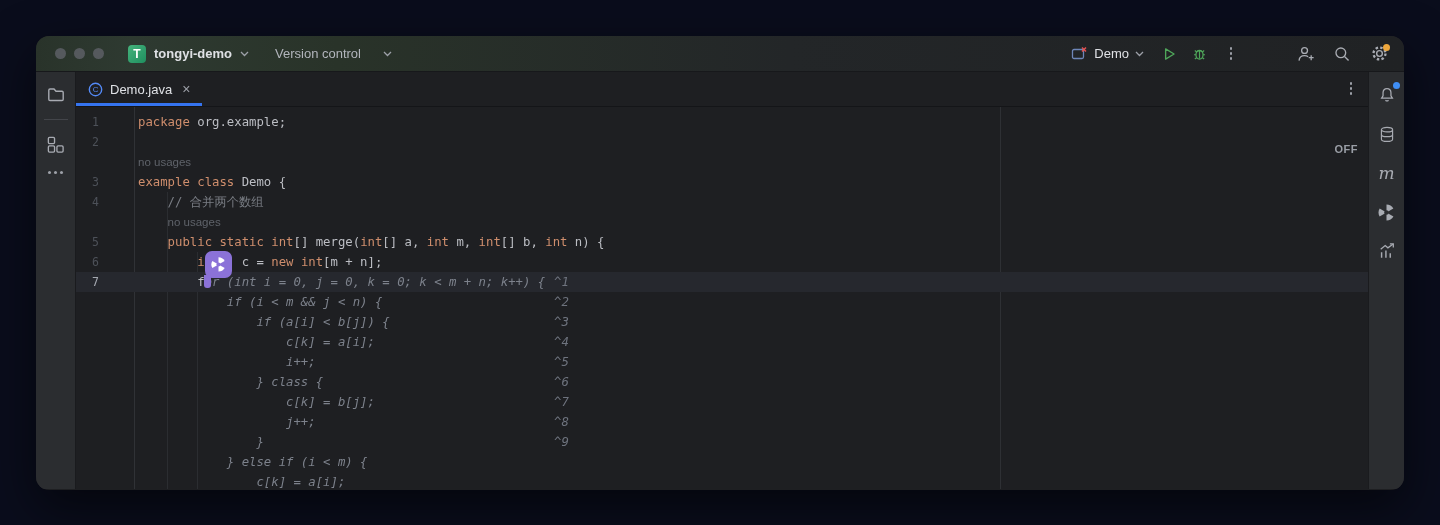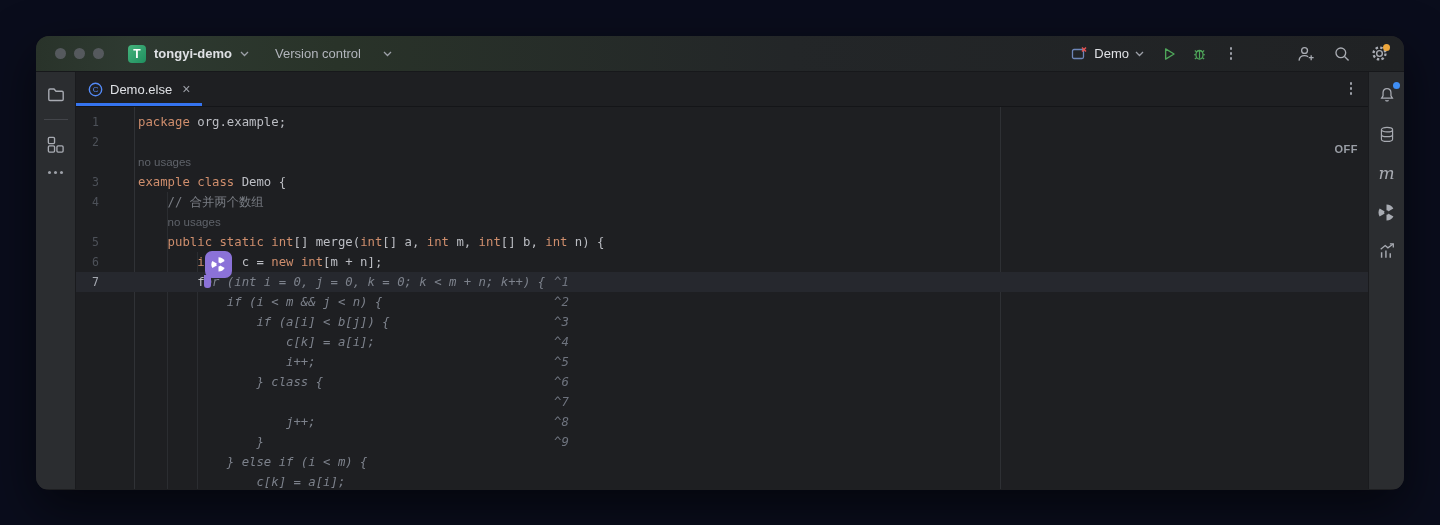--- a/index.html
+++ b/index.html
@@ -183,21 +183,21 @@
         </div>
     </div>
 
     <div class="center">
       <div class="tabbar">
         <div class="tab">
           <svg width="15" height="15" viewBox="0 0 16 16">
             <circle cx="8" cy="8" r="6.6" fill="none" stroke="#548af7" stroke-width="1.5"></circle>
             <text x="8" y="11" text-anchor="middle" font-size="8.5" fill="#548af7" font-family="Liberation Sans,sans-serif">C</text>
           </svg>
-          <span class="tab-label">Demo.else</span>
+          <span class="tab-label">Demo.java</span>
           <span class="tab-close">×</span>
           <span class="tab-underline"></span>
         </div>
         <span class="vdots">
             <i></i>
             <i></i>
             <i></i>
           </span>
       </div>
 
@@ -216,21 +216,21 @@
             <div class="row"><span class="lnum">4</span><span class="seg-cm">    // 合并两个数组</span></div>
             <div class="row"><span class="inlay" style="margin-left: 29.6px;">no usages</span></div>
             <div class="row"><span class="lnum">5</span><span class="seg-kw">    public static int</span><span class="seg-pl">[] merge(</span><span class="seg-kw">int</span><span class="seg-pl">[] a, </span><span class="seg-kw">int</span><span class="seg-pl"> m, </span><span class="seg-kw">int</span><span class="seg-pl">[] b, </span><span class="seg-kw">int</span><span class="seg-pl"> n) {</span></div>
             <div class="row"><span class="lnum">6</span><span class="seg-kw">        int</span><span class="seg-pl">[] c = </span><span class="seg-kw">new int</span><span class="seg-pl">[m + n];</span></div>
             <div class="row active"><span class="lnum">7</span><span class="seg-pl">        f</span><span class="seg-gh">or (int i = 0, j = 0, k = 0; k &lt; m + n; k++) {</span><span class="marker">^1</span></div>
             <div class="row"><span class="seg-gh">            if (i &lt; m &amp;&amp; j &lt; n) {</span><span class="marker">^2</span></div>
             <div class="row"><span class="seg-gh">                if (a[i] &lt; b[j]) {</span><span class="marker">^3</span></div>
             <div class="row"><span class="seg-gh">                    c[k] = a[i];</span><span class="marker">^4</span></div>
             <div class="row"><span class="seg-gh">                    i++;</span><span class="marker">^5</span></div>
             <div class="row"><span class="seg-gh">                } class {</span><span class="marker">^6</span></div>
-            <div class="row"><span class="marker">^7</span></div>
+            <div class="row"><span class="seg-gh">                    c[k] = b[j];</span><span class="marker">^7</span></div>
             <div class="row"><span class="seg-gh">                    j++;</span><span class="marker">^8</span></div>
             <div class="row"><span class="seg-gh">                }</span><span class="marker">^9</span></div>
             <div class="row"><span class="seg-gh">            } else if (i &lt; m) {</span></div>
             <div class="row"><span class="seg-gh">                c[k] = a[i];</span></div>
           </div>
 
         <div class="lingma-tail"></div>
         <div class="lingma-badge">
           <svg width="17" height="17" viewBox="0 0 20 20">
             <g fill="#ffffff">

